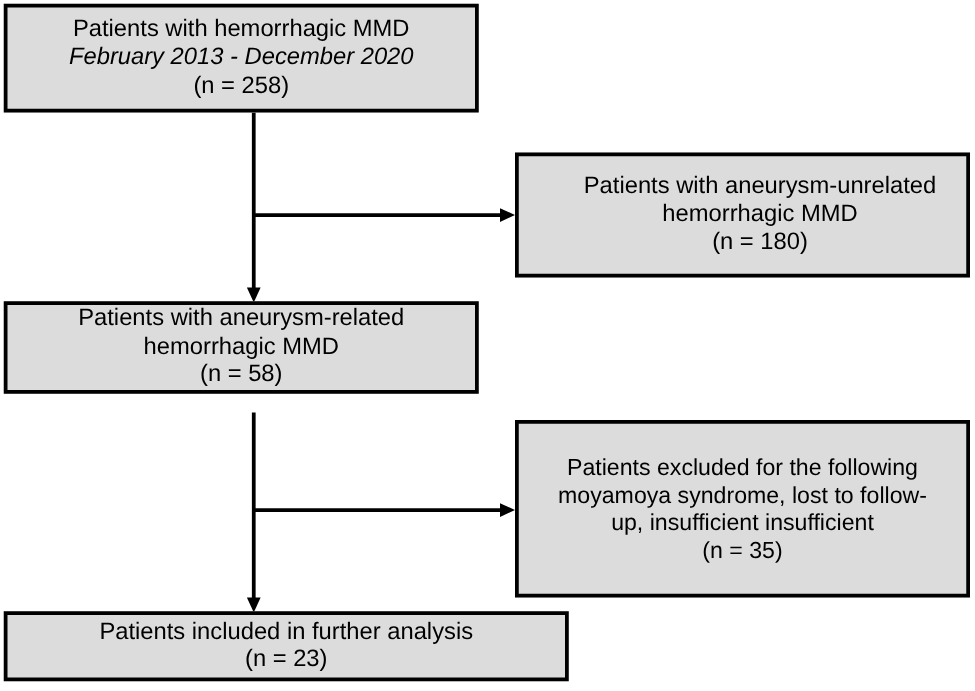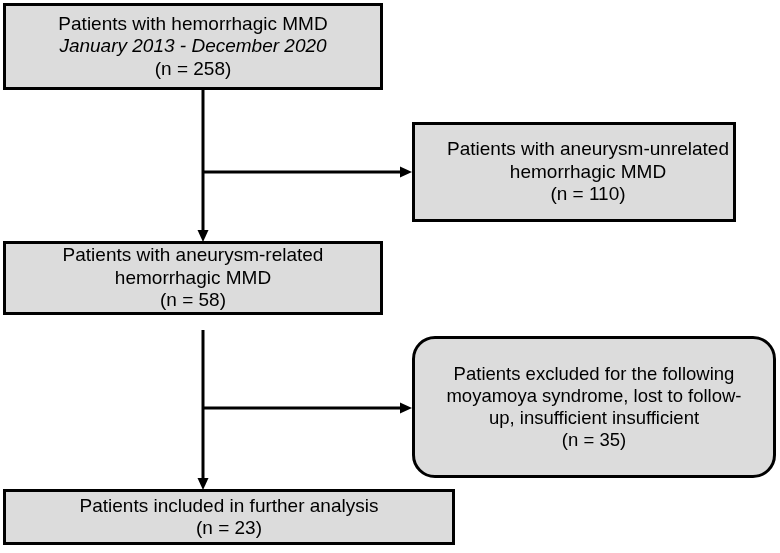--- a/index.html
+++ b/index.html
@@ -41,23 +41,23 @@
   .node .line {
     display: block;
     white-space: nowrap;
   }
   .node .line.italic {
     font-style: italic;
   }
 
   
   #node-source      { left: 3px;   top: 3px;   width: 380px; height: 87px; }
-  #node-unrelated   { left: 412px; top: 122px; width: 324px; height: 100px; padding-left: 36px; }
+  #node-unrelated   { left: 412px; top: 122px; width: 364px; height: 100px; padding-left: 36px; }
   #node-related     { left: 3px;   top: 241px; width: 380px; height: 74px; }
-  #node-excluded    { left: 412px; top: 336px; width: 364px; height: 142px; font-size: 18.5px; border-radius: 23px; }
+  #node-excluded    { left: 412px; top: 336px; width: 364px; height: 142px; font-size: 18.5px; }
   #node-included    { left: 3px;   top: 489px; width: 452px; height: 56px; }
 </style>
 </head>
 <body>
 
 <div id="flowchart">
 
   <svg class="conn-layer" viewBox="0 0 780 553" width="780" height="553" xmlns="http://www.w3.org/2000/svg">
 
     <g>
@@ -76,28 +76,28 @@
     </g>
 
     <g>
       <line x1="203" y1="408" x2="404" y2="408" stroke="#000000" stroke-width="3"></line>
       <polygon points="412,408 400,402.5 400,413.5" fill="#000000"></polygon>
     </g>
   </svg>
 
   <div class="node" id="node-source">
     <span class="line">Patients with hemorrhagic MMD</span>
-    <span class="line italic">January 2013 - December 2020</span>
+    <span class="line italic">February 2013 - December 2020</span>
     <span class="line">(n = 258)</span>
   </div>
 
   <div class="node" id="node-unrelated">
     <span class="line">Patients with aneurysm-unrelated</span>
     <span class="line">hemorrhagic MMD</span>
-    <span class="line">(n = 110)</span>
+    <span class="line">(n = 180)</span>
   </div>
 
   <div class="node" id="node-related">
     <span class="line">Patients with aneurysm-related</span>
     <span class="line">hemorrhagic MMD</span>
     <span class="line">(n = 58)</span>
   </div>
 
   <div class="node" id="node-excluded">
     <span class="line">Patients excluded for the following</span>

